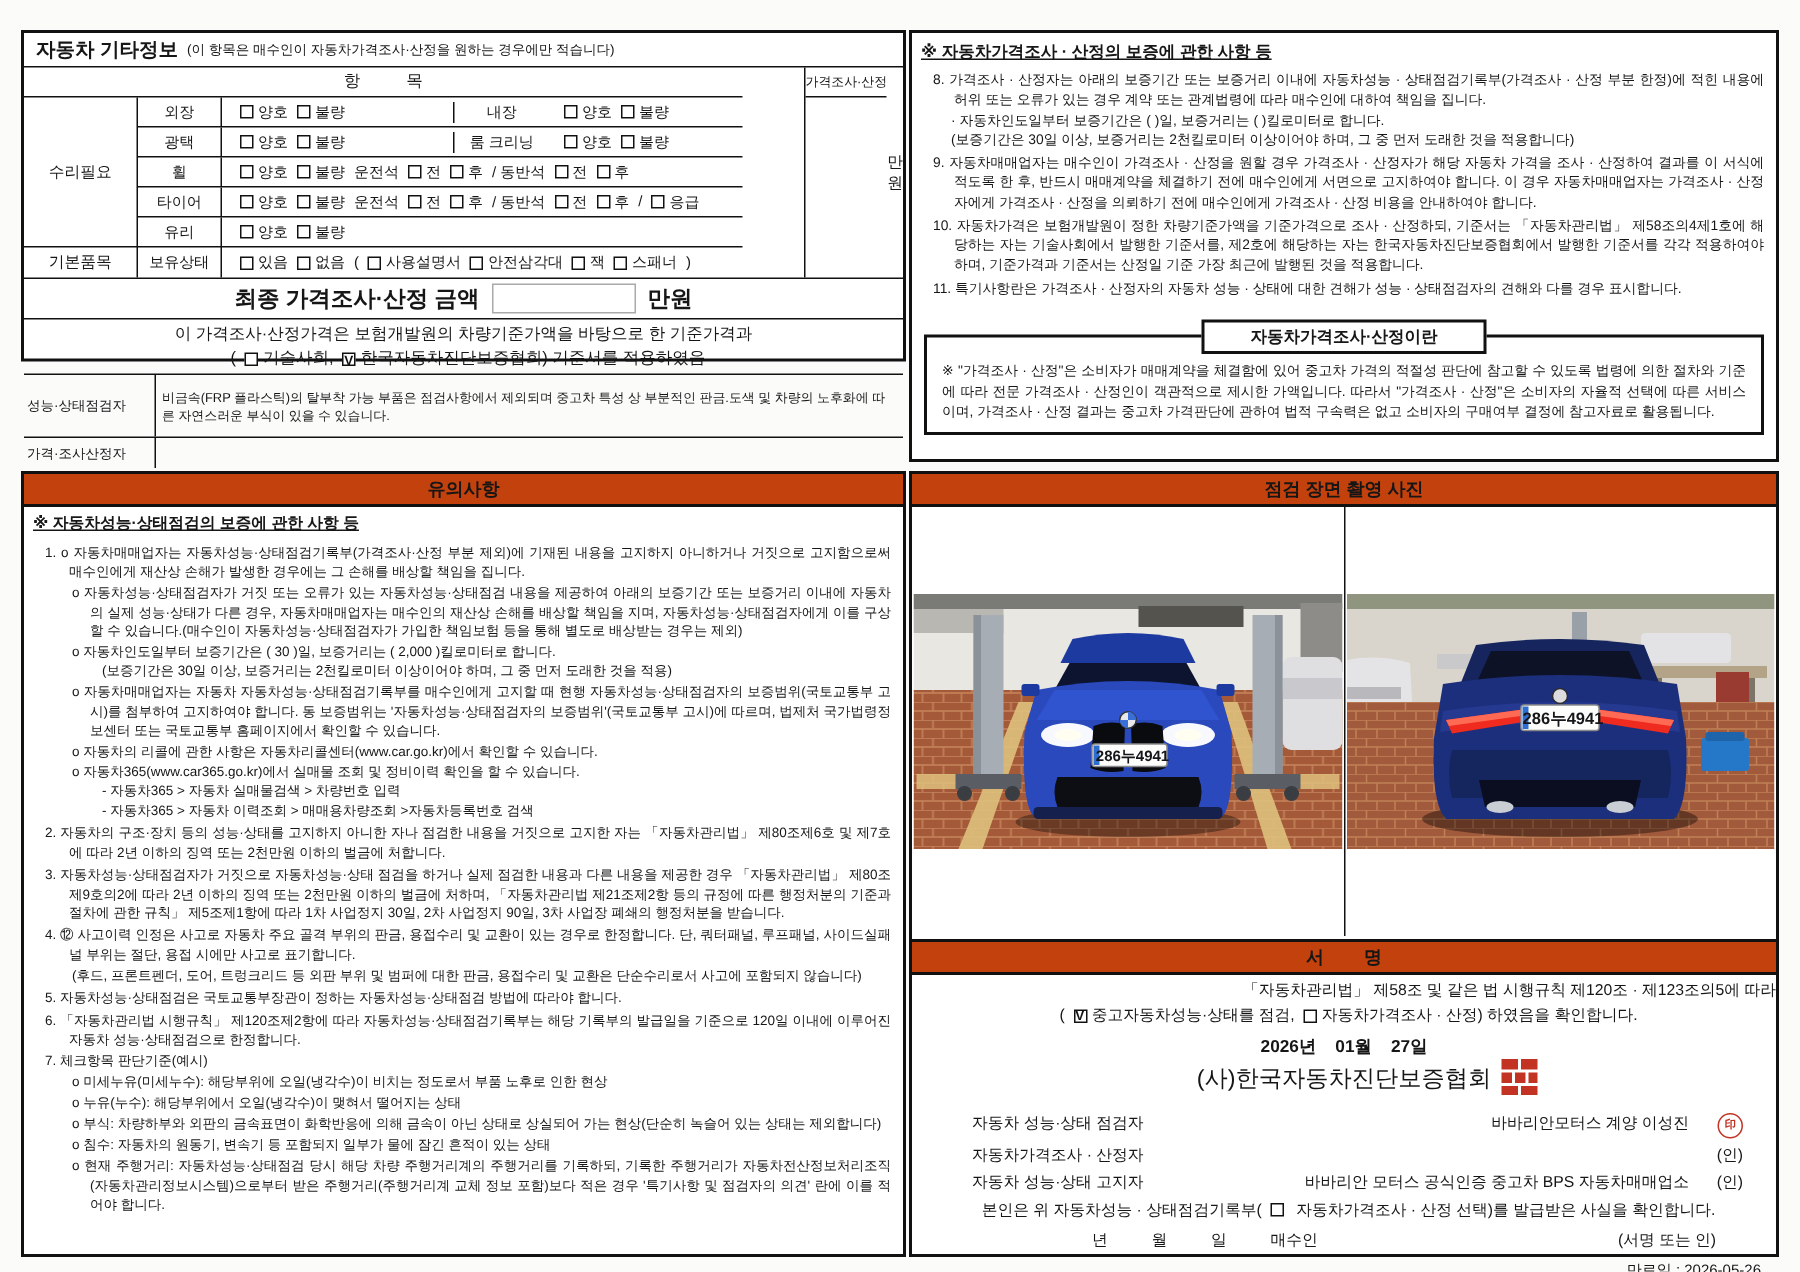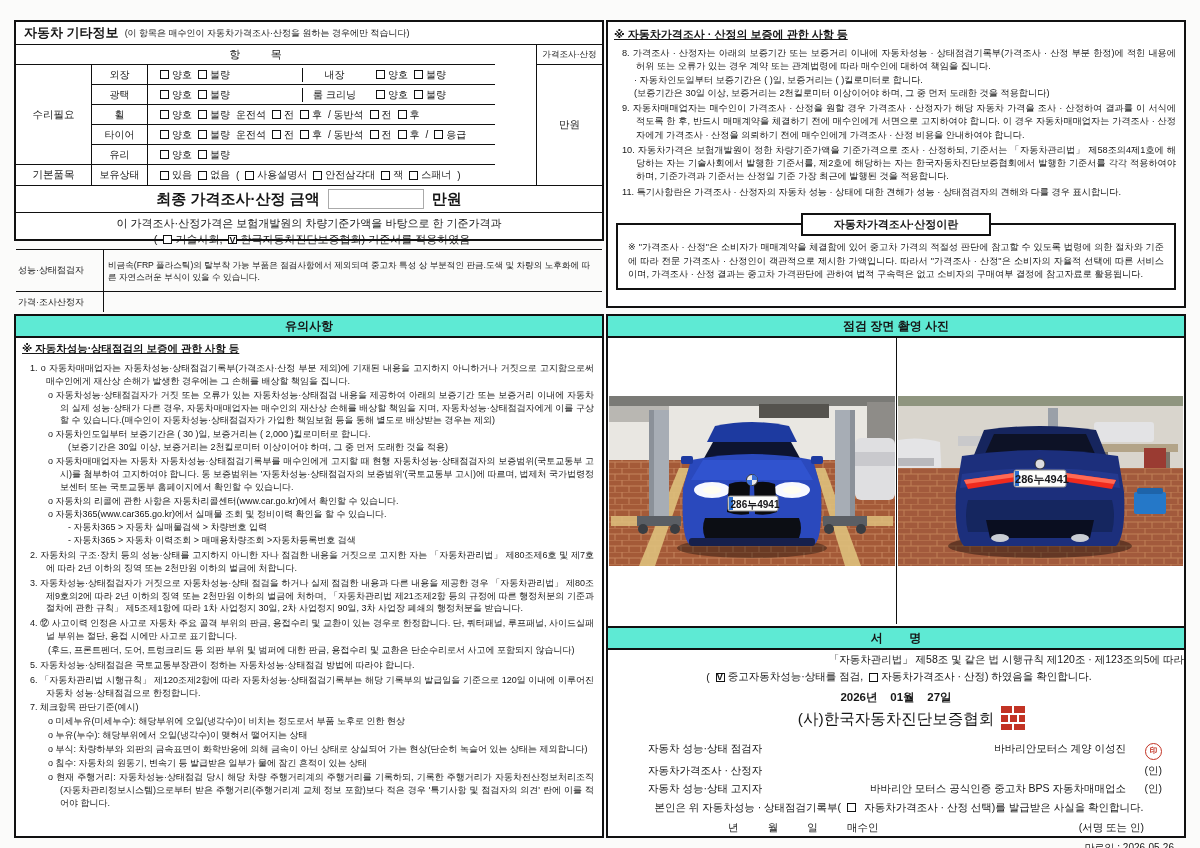--- a/index.html
+++ b/index.html
@@ -1,19 +1,19 @@
 <!DOCTYPE html>
 <html><head>
 <meta charset="utf-8">
 <style>
   * { box-sizing: border-box; margin:0; padding:0; }
   html,body { width:1200px; height:848px; background:#fbfbfa; }
   body { font-family:"Liberation Sans","DejaVu Sans",sans-serif; color:#161616; position:relative; }
   .box { position:absolute; border:2px solid #111; background:#fff; }
-  .hdrbar { background:#5eead4; border-bottom:2px solid #111; text-align:center; font-weight:bold; font-size:12px; line-height:20px; height:22px; white-space:pre; }
+  .hdrbar { background:#c2410c; border-bottom:2px solid #111; text-align:center; font-weight:bold; font-size:12px; line-height:20px; height:22px; white-space:pre; }
 
   
   #info-box { left:14px; top:20px; width:590px; height:221px; }
   .info-title-row { height:23px; border-bottom:1px solid #111; display:flex; align-items:center; padding:0 8px; }
   .info-title { font-weight:bold; font-size:13px; }
   .info-sub { font-size:9px; margin-left:6px; }
   .it-wrap { display:flex; height:141px; border-bottom:1px solid #111;gap:41px; }
   .it-main { flex:1; display:flex; flex-direction:column; }
   .it-header { height:20px; border-bottom:1px solid #111; text-align:center; font-size:11px; line-height:19px; white-space:pre; }
   .it-body { flex:1; display:flex; }
@@ -21,21 +21,21 @@
   .rows { flex:1; display:flex; flex-direction:column; }
   .r { flex:1; display:flex; align-items:center; border-bottom:1px solid #111; font-size:10px; }
   .r:last-child { border-bottom:none; }
   .rlabel { width:56px; border-right:1px solid #111; text-align:center; align-self:stretch; display:flex; align-items:center; justify-content:center; font-size:10px; }
   .rcontent { flex:1; display:flex; align-items:center; padding-left:6px; }
   .grpA { width:148px; display:flex; align-items:center; }
   .xlabel { width:64px; text-align:center; border-left:1px solid #111; align-self:stretch; display:flex; align-items:center; justify-content:center; font-size:10px; }
   .xsegs { display:flex; align-items:center; padding-left:4px; }
   .basic-row { height:21px; display:flex; font-size:10px; }
   .basic-row .c1 { align-self:stretch; }
-  .price-col { width:66px; border-left:1px solid #111; display:flex; flex-direction:column; }
+  .price-col { width:66px; border-left:1px solid #111; display:flex; flex-direction:row; }
   .price-h { height:20px; border-bottom:1px solid #111; font-size:8.6px; text-align:center; line-height:19px; }
   .price-v { flex:1; display:flex; align-items:center; justify-content:center; font-size:10.5px; }
   .final-row { height:27px; border-bottom:1px solid #111; display:flex; align-items:center; justify-content:center; font-size:15px; font-weight:bold; gap:8px; }
   .amount-input { width:96px; height:20px; border:1px solid #aaa; background:#fff; display:inline-block; }
   .basis-row { height:37px; border-bottom:1px solid #111; display:flex; flex-direction:column; align-items:center; justify-content:center; font-size:11px; line-height:1.5; }
   .special { display:flex; height:62px; }
   .sp-label { width:78px; border-right:1px solid #111; font-size:9.5px; display:flex; align-items:center; justify-content:center; text-align:left; line-height:1.35; padding:2px; }
   .sp-right { flex:1; display:flex; flex-direction:column; }
   .sp-row { display:flex; flex:1; }
   .sp-row1 { border-bottom:1px solid #111; flex:2.1; }
@@ -261,21 +261,21 @@
     <div class="lvl0">2. 자동차의 구조·장치 등의 성능·상태를 고지하지 아니한 자나 점검한 내용을 거짓으로 고지한 자는 「자동차관리법」 제80조제6호 및 제7호에 따라 2년 이하의 징역 또는 2천만원 이하의 벌금에 처합니다.</div>
     <div class="lvl0">3. 자동차성능·상태점검자가 거짓으로 자동차성능·상태 점검을 하거나 실제 점검한 내용과 다른 내용을 제공한 경우 「자동차관리법」 제80조제9호의2에 따라 2년 이하의 징역 또는 2천만원 이하의 벌금에 처하며, 「자동차관리법 제21조제2항 등의 규정에 따른 행정처분의 기준과 절차에 관한 규칙」 제5조제1항에 따라 1차 사업정지 30일, 2차 사업정지 90일, 3차 사업장 폐쇄의 행정처분을 받습니다.</div>
     <div class="lvl0">4. ⑫ 사고이력 인정은 사고로 자동차 주요 골격 부위의 판금, 용접수리 및 교환이 있는 경우로 한정합니다. 단, 쿼터패널, 루프패널, 사이드실패널 부위는 절단, 용접 시에만 사고로 표기합니다.</div>
     <div class="lvl1">(후드, 프론트펜더, 도어, 트렁크리드 등 외판 부위 및 범퍼에 대한 판금, 용접수리 및 교환은 단순수리로서 사고에 포함되지 않습니다)</div>
     <div class="lvl0">5. 자동차성능·상태점검은 국토교통부장관이 정하는 자동차성능·상태점검 방법에 따라야 합니다.</div>
     <div class="lvl0">6. 「자동차관리법 시행규칙」 제120조제2항에 따라 자동차성능·상태점검기록부는 해당 기록부의 발급일을 기준으로 120일 이내에 이루어진 자동차 성능·상태점검으로 한정합니다.</div>
     <div class="lvl0">7. 체크항목 판단기준(예시)</div>
     <div class="lvl1">o 미세누유(미세누수): 해당부위에 오일(냉각수)이 비치는 정도로서 부품 노후로 인한 현상</div>
     <div class="lvl1">o 누유(누수): 해당부위에서 오일(냉각수)이 맺혀서 떨어지는 상태</div>
     <div class="lvl1">o 부식: 차량하부와 외판의 금속표면이 화학반응에 의해 금속이 아닌 상태로 상실되어 가는  현상(단순히 녹슬어 있는 상태는 제외합니다)</div>
-    <div class="lvl1">o 침수: 자동차의 원동기, 변속기 등 발급받은 일부가 물에 잠긴 흔적이 있는 상태</div>
+    <div class="lvl1">o 침수: 자동차의 원동기, 변속기 등 포함되지 일부가 물에 잠긴 흔적이 있는 상태</div>
     <div class="lvl1">o 현재 주행거리: 자동차성능·상태점검 당시 해당 차량 주행거리계의 주행거리를 기록하되, 기록한 주행거리가 자동차전산정보처리조직(자동차관리정보시스템)으로부터 받은 주행거리(주행거리계 교체 정보 포함)보다 적은 경우 '특기사항 및 점검자의 의견' 란에 이를 적어야 합니다.</div>
   </div>
 </div>
 
 <div class="box" id="warranty-box">
   <div class="war-h">※ 자동차가격조사 · 산정의 보증에 관한 사항 등</div>
   <div class="war-body">
     <div class="lvl0">8. 가격조사 · 산정자는 아래의 보증기간 또는 보증거리 이내에 자동차성능 · 상태점검기록부(가격조사 · 산정 부분 한정)에 적힌 내용에 허위 또는 오류가 있는    경우 계약 또는 관계법령에 따라 매수인에 대하여 책임을 집니다.</div>
     <div class="lvl1">· 자동차인도일부터 보증기간은 (      )일, 보증거리는 (      )킬로미터로 합니다.</div>
     <div class="lvl1">(보증기간은 30일 이상, 보증거리는 2천킬로미터 이상이어야 하며, 그 중 먼저 도래한 것을 적용합니다)</div>

